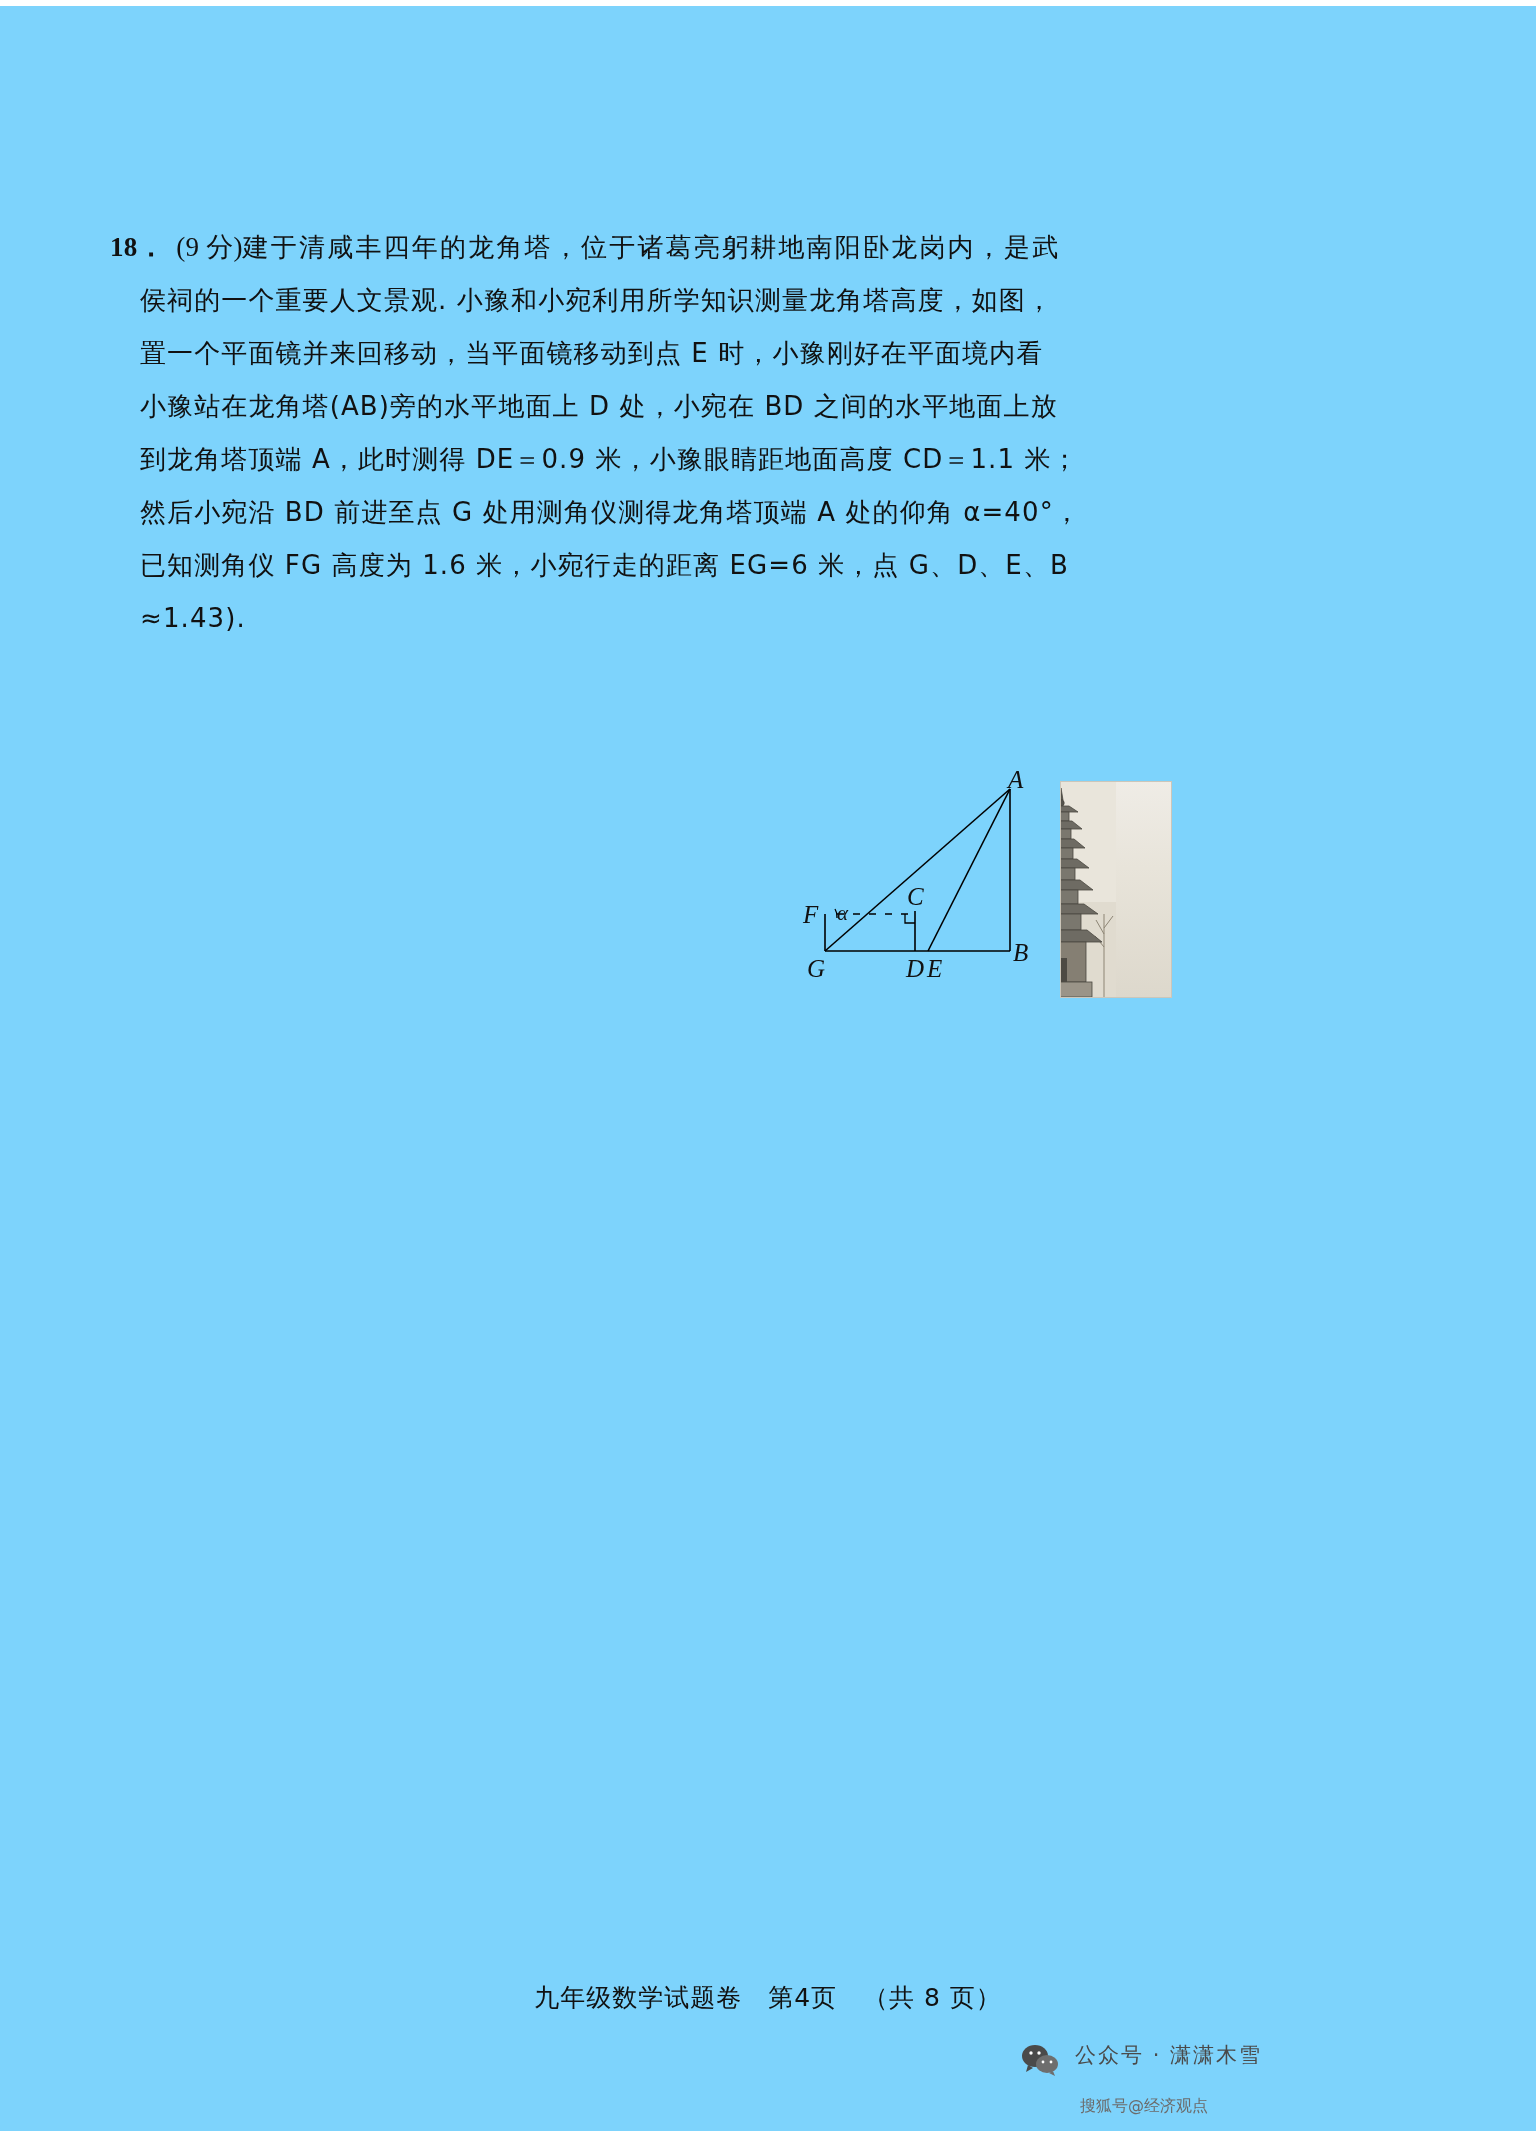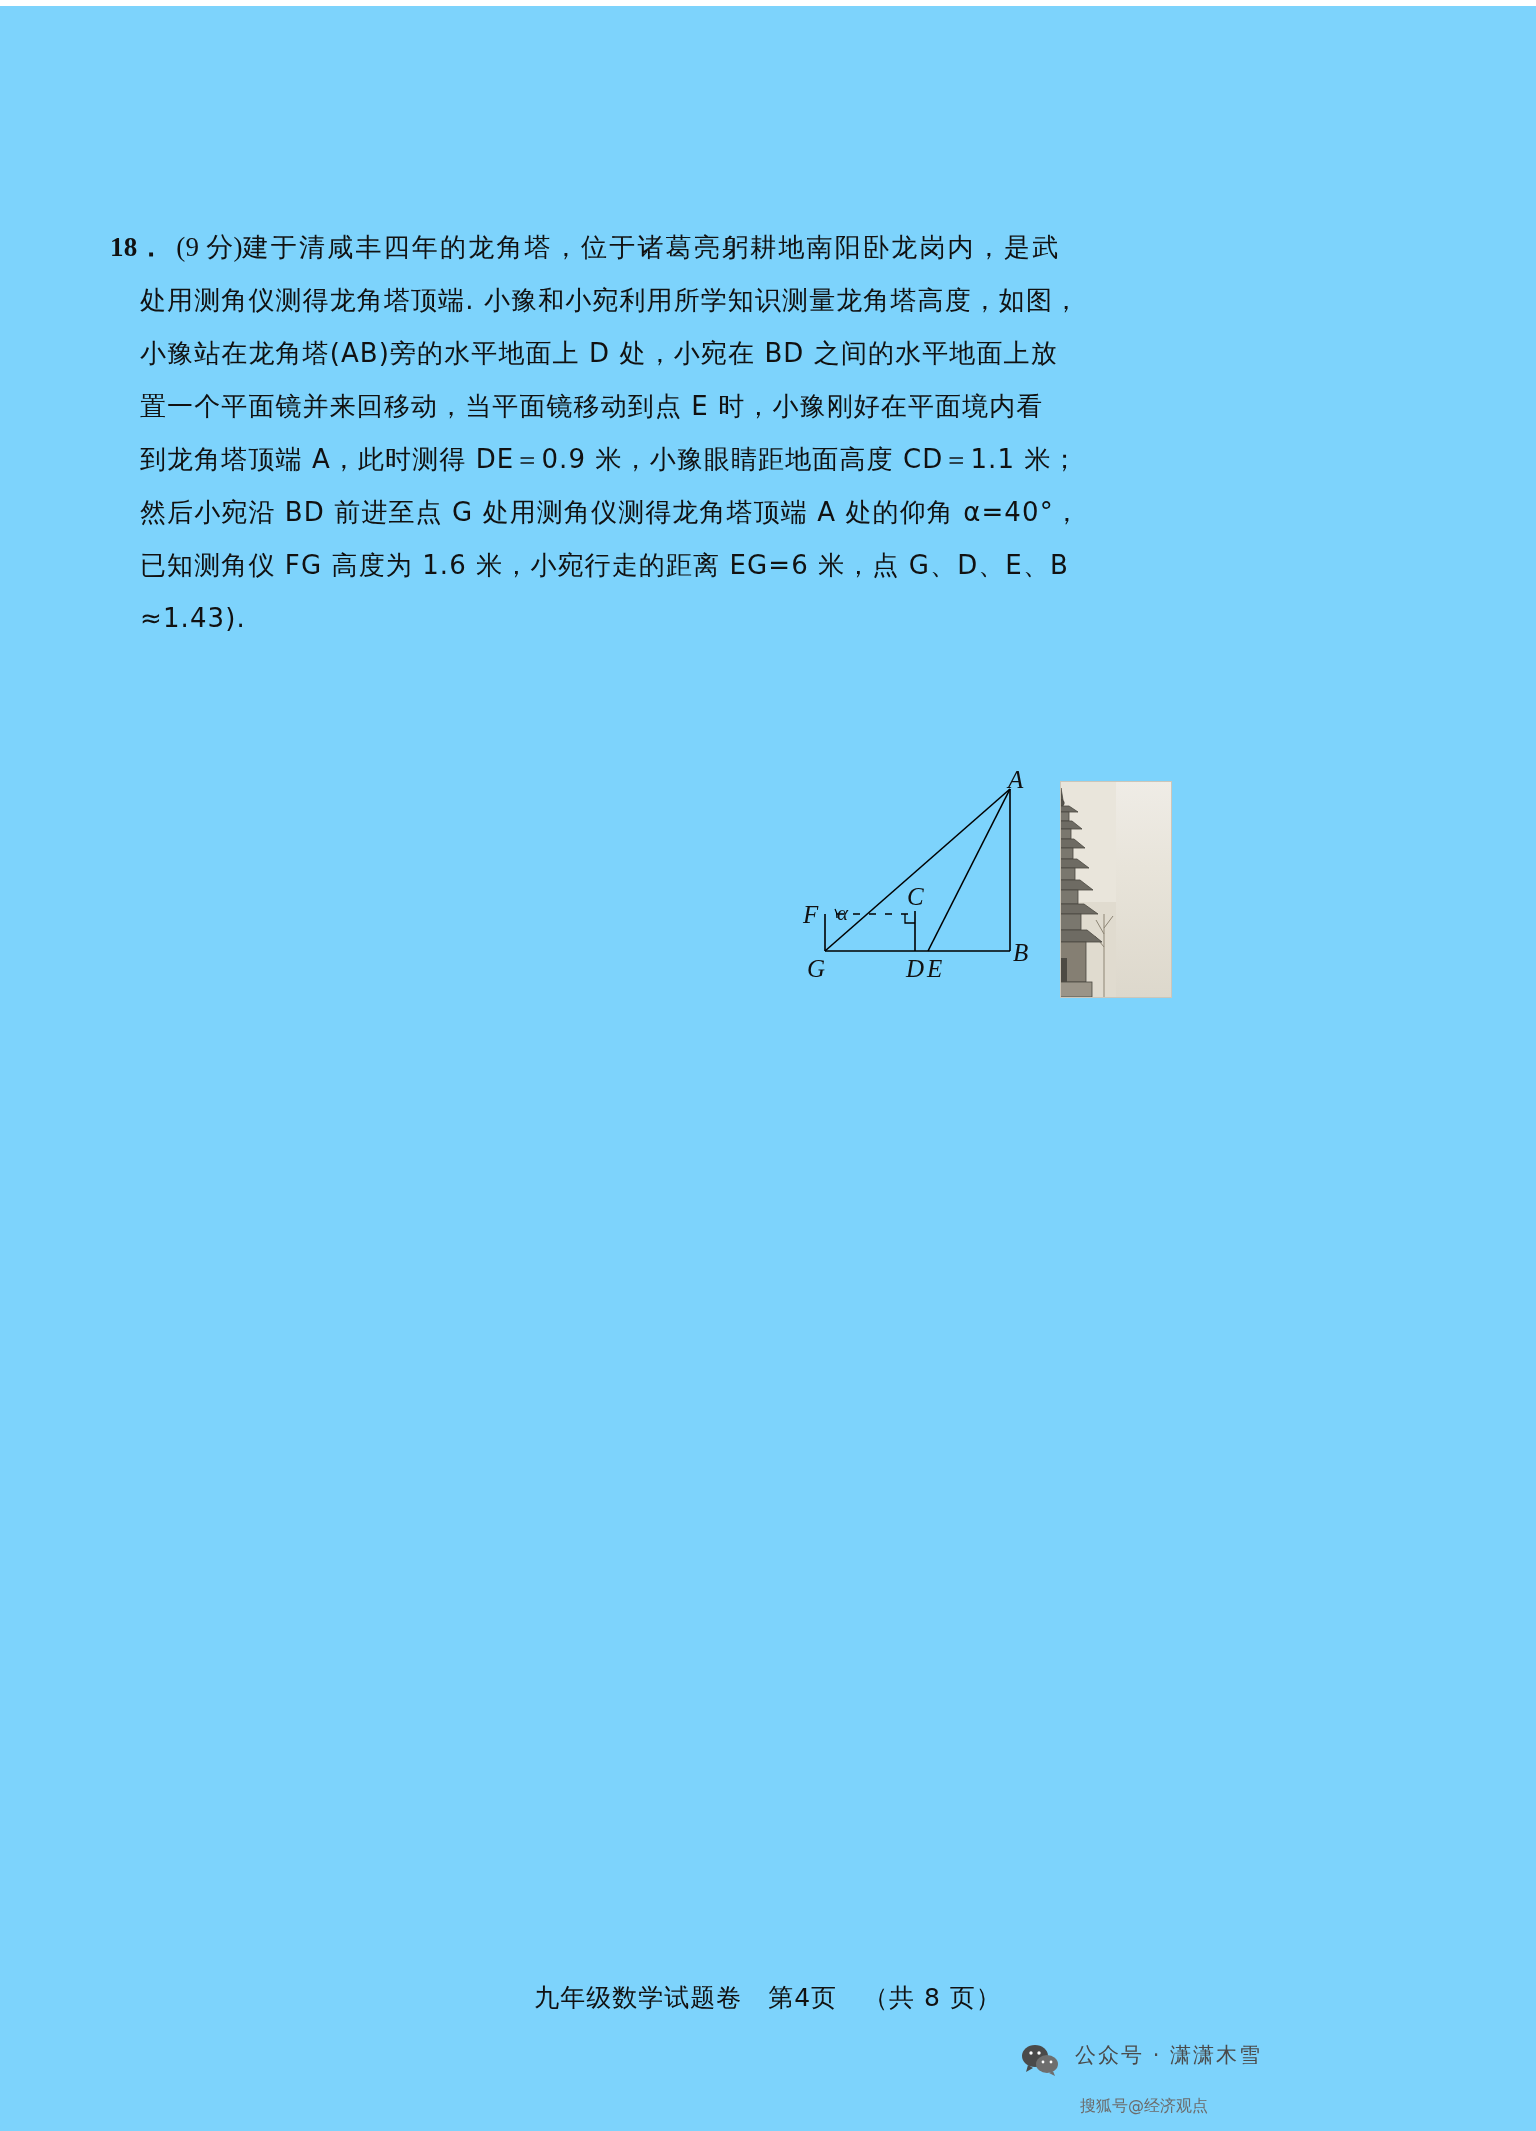--- a/index.html
+++ b/index.html
@@ -141,29 +141,29 @@
 
 <div class="page">
 
   <div class="question">
 
     <div class="q-line first">
       <span class="q-num">18．</span><span class="sp2"> </span><span>(9 分)</span><span class="cn sp">建于清咸丰四年的龙角塔，位于诸葛亮躬耕地南阳卧龙岗内，是武</span>
     </div>
 
     <div class="q-line indent">
-      <span class="cn sp3">处用测角仪测得龙角塔顶端. 小豫和小宛利用所学知识测量龙角塔高度，如图，</span>
+      <span class="cn sp3">侯祠的一个重要人文景观. 小豫和小宛利用所学知识测量龙角塔高度，如图，</span>
+    </div>
+
+    <div class="q-line indent">
+      <span class="cn sp3">置一个平面镜并来回移动，当平面镜移动到点 E 时，小豫刚好在平面境内看</span>
     </div>
 
     <div class="q-line indent">
       <span class="cn sp3">小豫站在龙角塔(AB)旁的水平地面上 D 处，小宛在 BD 之间的水平地面上放</span>
-    </div>
-
-    <div class="q-line indent">
-      <span class="cn sp3">置一个平面镜并来回移动，当平面镜移动到点 E 时，小豫刚好在平面境内看</span>
     </div>
 
     <div class="q-line indent">
       <span class="cn sp3">到龙角塔顶端 A，此时测得 DE＝0.9 米，小豫眼睛距地面高度 CD＝1.1 米；</span>
     </div>
 
     <div class="q-line indent">
       <span class="cn sp3">然后小宛沿 BD 前进至点 G 处用测角仪测得龙角塔顶端 A 处的仰角 α=40°，</span>
     </div>
 

